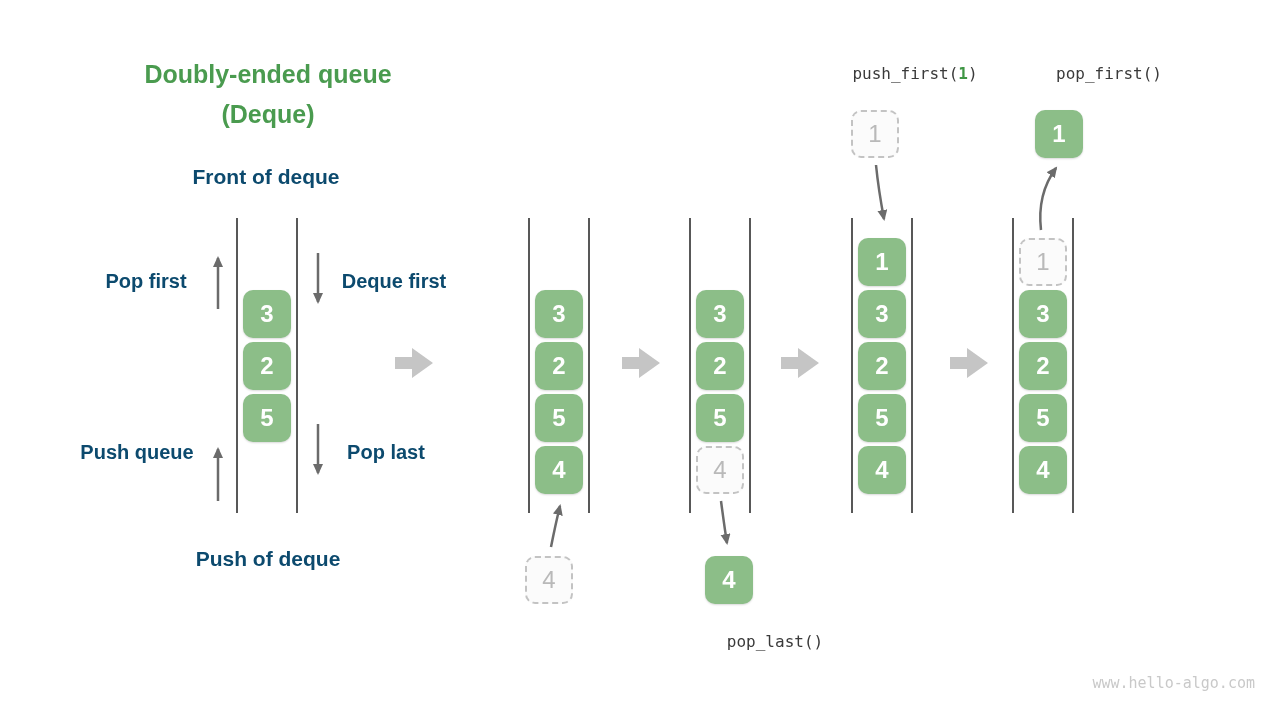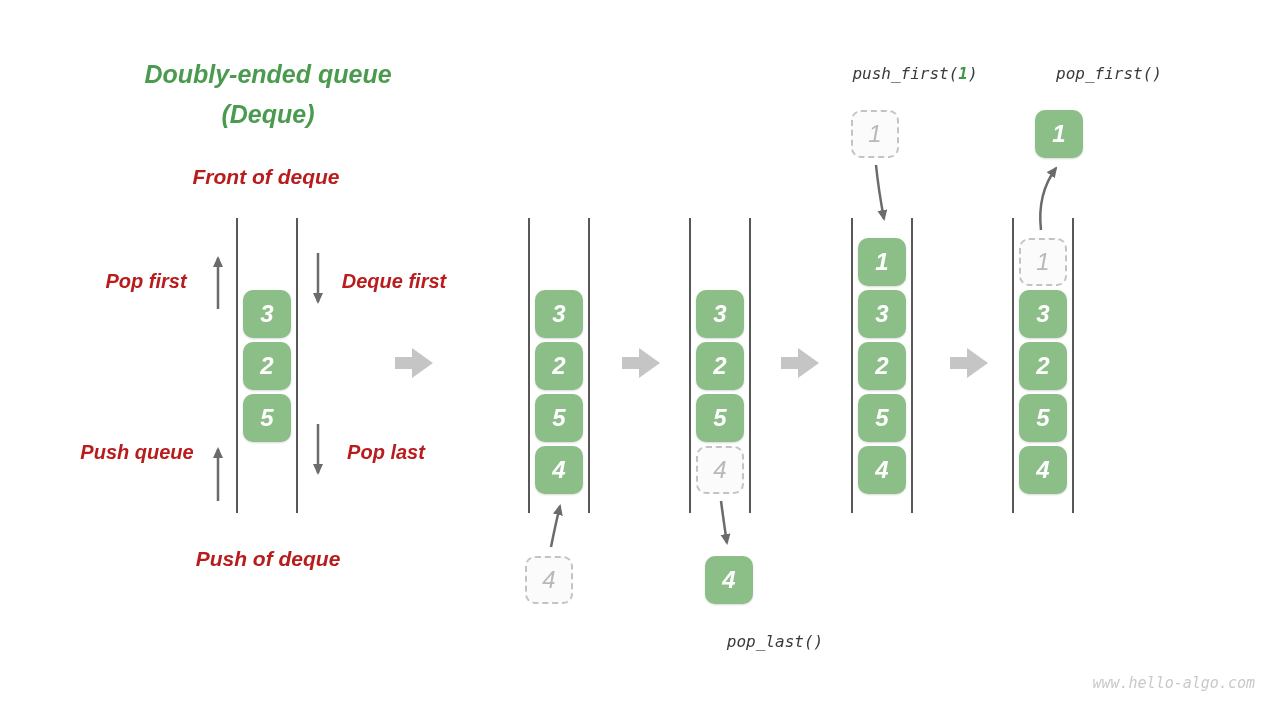--- a/index.html
+++ b/index.html
@@ -1,22 +1,22 @@
 <!DOCTYPE html>
 <html><head>
 <meta charset="utf-8">
 <style>
   html,body{margin:0;padding:0;background:#ffffff;}
   .canvas{position:relative;width:1280px;height:720px;background:#ffffff;overflow:hidden;
-          font-family:"Liberation Sans",sans-serif;font-style:italic;}
+          font-family:"Liberation Sans",sans-serif;}
   .abs{position:absolute;}
   .ctr{transform:translate(-50%,-50%);white-space:nowrap;}
 
   .title{width:320px;text-align:center;font-weight:700;font-size:25px;line-height:40px;color:#4A9B4F;}
-  .blabel{font-weight:700;font-size:20px;color:#b91c1c;}
+  .blabel{font-weight:700;font-size:20px;color:#0c4a6e;}
   .blabel.big{font-size:21px;}
 
   .code{font-family:"DejaVu Sans Mono","Liberation Mono",monospace;font-size:16px;color:#3A3A3A;}
   .code .arg{color:#3F9644;font-weight:700;}
 
   .queue{position:absolute;top:218px;width:62px;height:295px;}
   .wall{position:absolute;top:0;width:2px;height:295px;background:#585858;}
   .wall.l{left:0;}
   .wall.r{right:0;}
 

